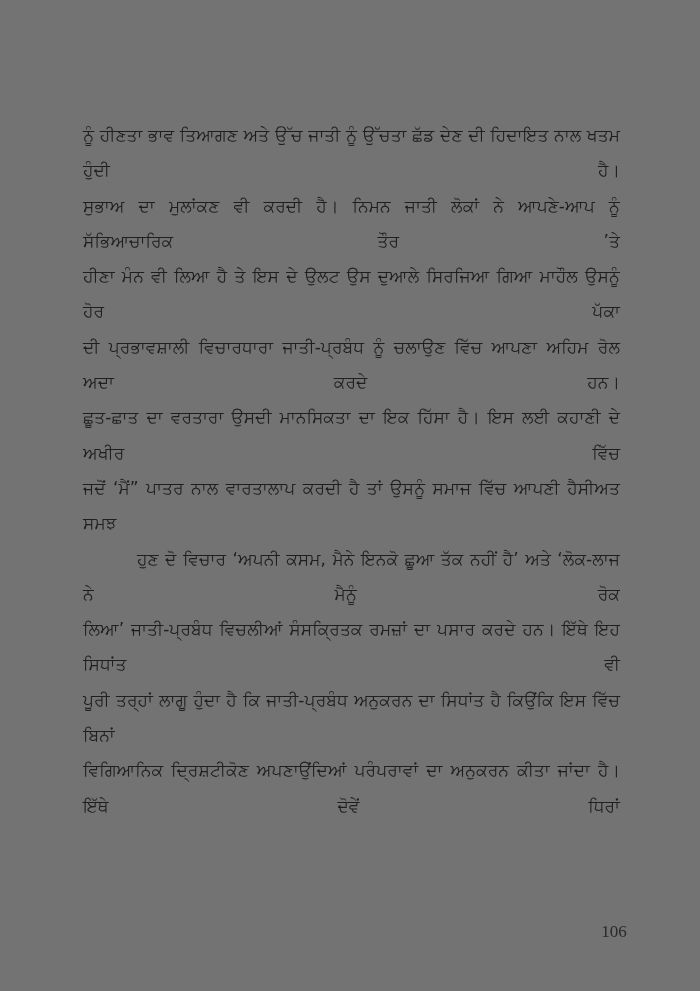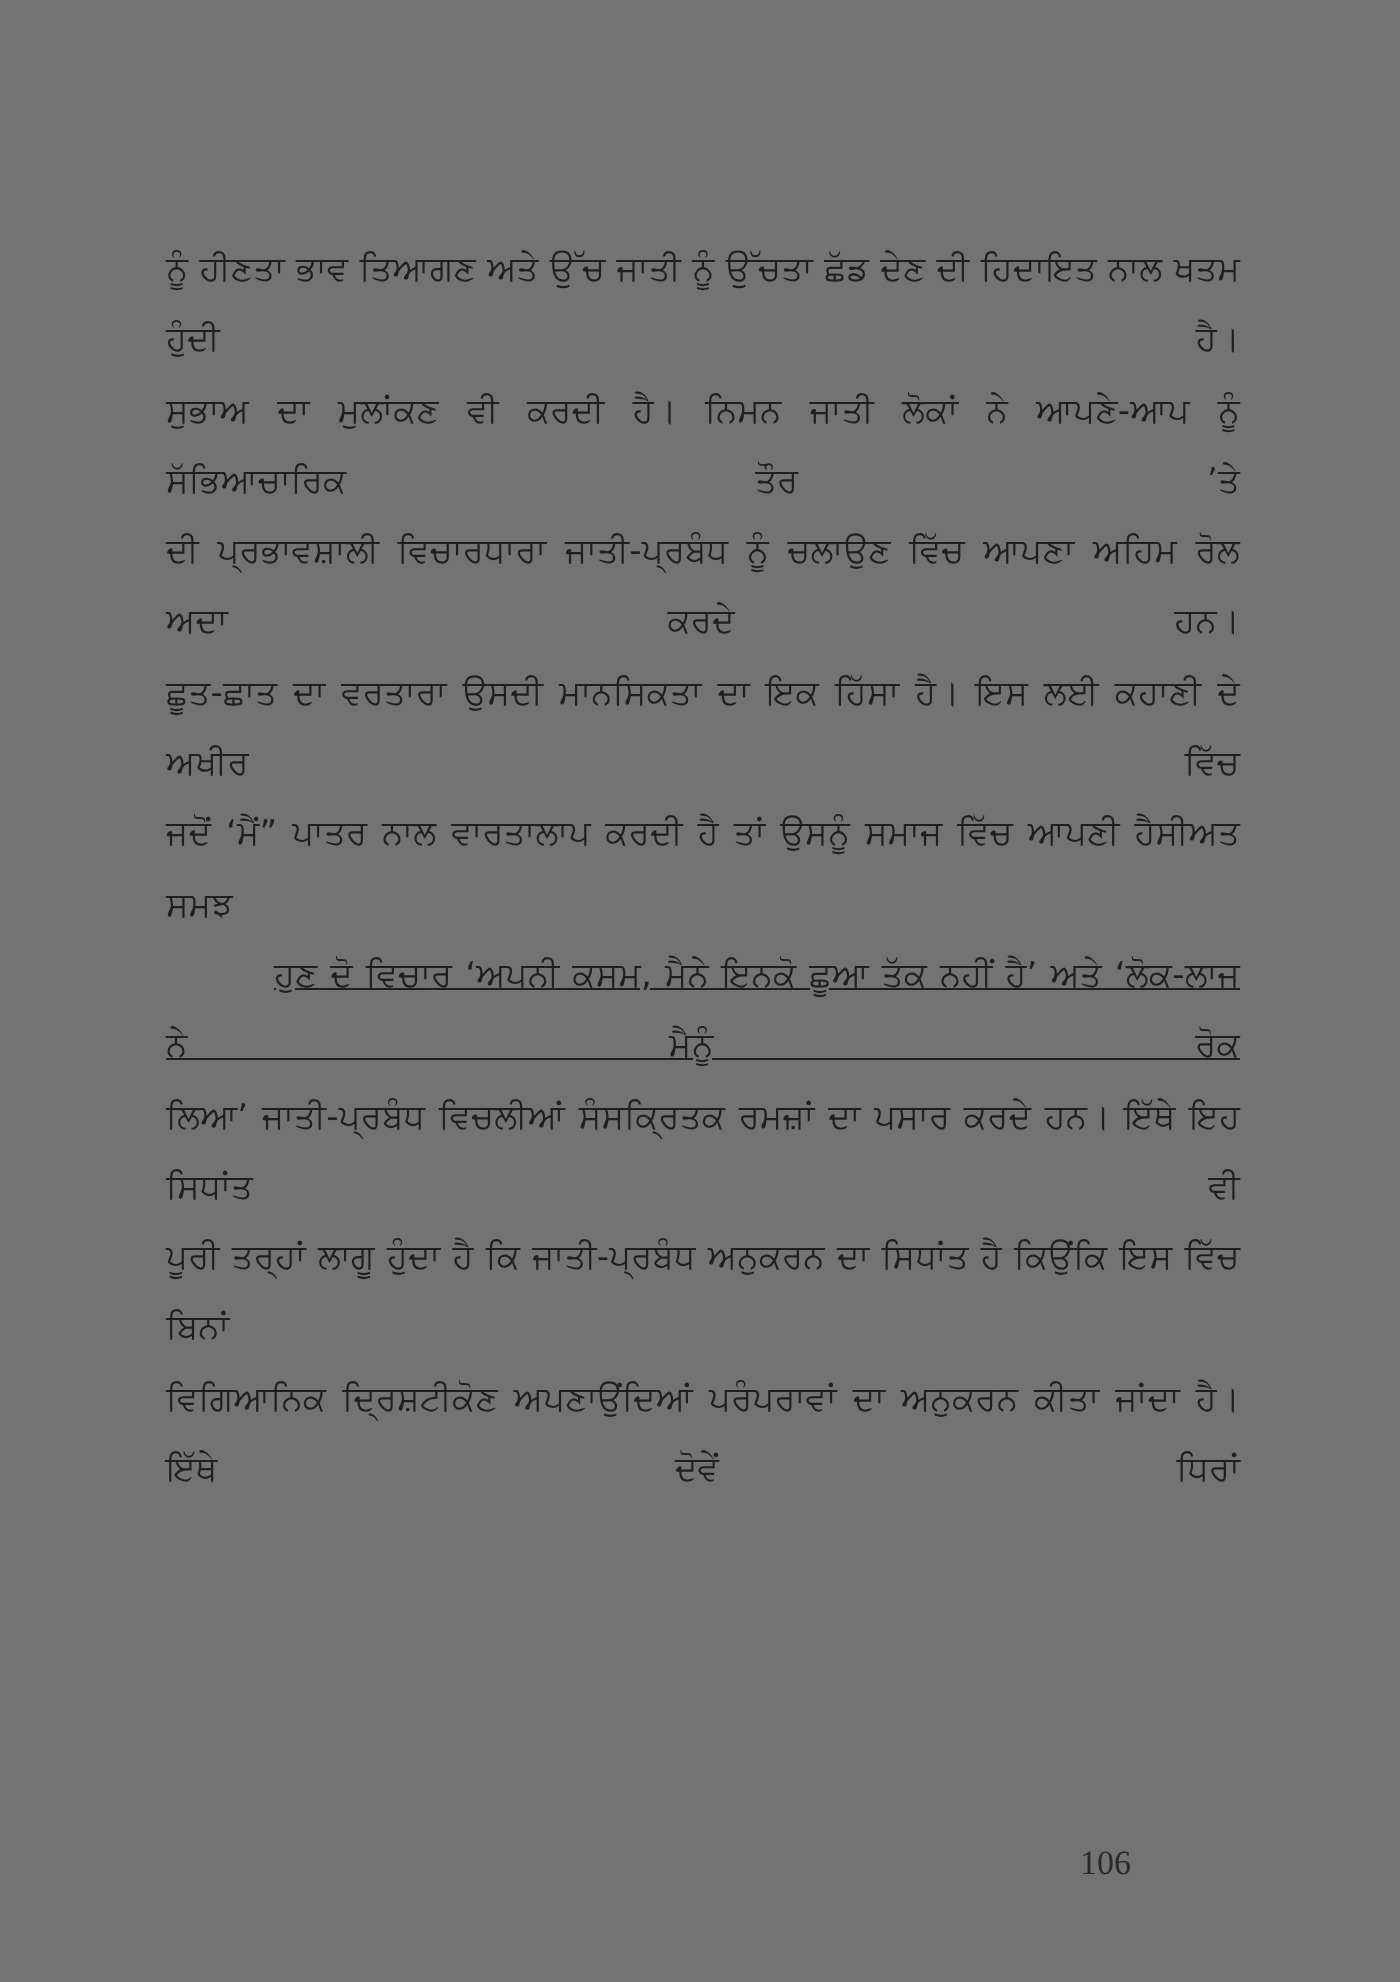--- a/index.html
+++ b/index.html
@@ -29,40 +29,40 @@
     text-align-last: justify;
     text-justify: inter-word;
     white-space: normal;
     letter-spacing: 0.1px;
   }
   .line.last {
     text-align-last: left;
   }
   .line.indent {
     text-indent: 54px;
-    text-decoration: underline;
   }
   .page-number {
     position: absolute;
-    left: 540px;
+    left: 594px;
     top: 922px;
     width: 40px;
-    text-align: left;
+    text-align: center;
     font-family: "Liberation Serif", "DejaVu Serif", serif;
     font-size: 17px;
     color: #2a2a2a;
   }
 </style>
 </head>
 <body>
 
 <div class="page">
   <div class="text-block" id="text-block">
       <div class="line">ਨੂੰ ਹੀਣਤਾ ਭਾਵ ਤਿਆਗਣ ਅਤੇ ਉੱਚ ਜਾਤੀ ਨੂੰ ਉੱਚਤਾ ਛੱਡ ਦੇਣ ਦੀ ਹਿਦਾਇਤ ਨਾਲ ਖਤਮ ਹੁੰਦੀ ਹੈ।</div>
       <div class="line">ਸੁਭਾਅ ਦਾ ਮੁਲਾਂਕਣ ਵੀ ਕਰਦੀ ਹੈ। ਨਿਮਨ ਜਾਤੀ ਲੋਕਾਂ ਨੇ ਆਪਣੇ-ਆਪ ਨੂੰ ਸੱਭਿਆਚਾਰਿਕ ਤੌਰ ’ਤੇ</div>
+      <div class="line">ਹੀਣਾ ਮੰਨ ਵੀ ਲਿਆ ਹੈ ਤੇ ਇਸ ਦੇ ਉਲਟ ਉਸ ਦੁਆਲੇ ਸਿਰਜਿਆ ਗਿਆ ਮਾਹੌਲ ਉਸਨੂੰ ਹੋਰ ਪੱਕਾ</div>
       <div class="line">ਦੀ ਪ੍ਰਭਾਵਸ਼ਾਲੀ ਵਿਚਾਰਧਾਰਾ ਜਾਤੀ-ਪ੍ਰਬੰਧ ਨੂੰ ਚਲਾਉਣ ਵਿੱਚ ਆਪਣਾ ਅਹਿਮ ਰੋਲ ਅਦਾ ਕਰਦੇ ਹਨ।</div>
       <div class="line">ਛੂਤ-ਛਾਤ ਦਾ ਵਰਤਾਰਾ ਉਸਦੀ ਮਾਨਸਿਕਤਾ ਦਾ ਇਕ ਹਿੱਸਾ ਹੈ। ਇਸ ਲਈ ਕਹਾਣੀ ਦੇ ਅਖੀਰ ਵਿੱਚ</div>
       <div class="line">ਜਦੋਂ ‘ਮੈਂ” ਪਾਤਰ ਨਾਲ ਵਾਰਤਾਲਾਪ ਕਰਦੀ ਹੈ ਤਾਂ ਉਸਨੂੰ ਸਮਾਜ ਵਿੱਚ ਆਪਣੀ ਹੈਸੀਅਤ ਸਮਝ</div>
       <div class="line indent">ਹੁਣ ਦੋ ਵਿਚਾਰ ‘ਅਪਨੀ ਕਸਮ, ਮੈਨੇ ਇਨਕੋ ਛੂਆ ਤੱਕ ਨਹੀਂ ਹੈ’ ਅਤੇ ‘ਲੋਕ-ਲਾਜ ਨੇ ਮੈਨੂੰ ਰੋਕ</div>
       <div class="line">ਲਿਆ’ ਜਾਤੀ-ਪ੍ਰਬੰਧ ਵਿਚਲੀਆਂ ਸੰਸਕ੍ਰਿਤਕ ਰਮਜ਼ਾਂ ਦਾ ਪਸਾਰ ਕਰਦੇ ਹਨ। ਇੱਥੇ ਇਹ ਸਿਧਾਂਤ ਵੀ</div>
       <div class="line">ਪੂਰੀ ਤਰ੍ਹਾਂ ਲਾਗੂ ਹੁੰਦਾ ਹੈ ਕਿ ਜਾਤੀ-ਪ੍ਰਬੰਧ ਅਨੁਕਰਨ ਦਾ ਸਿਧਾਂਤ ਹੈ ਕਿਉਂਕਿ ਇਸ ਵਿੱਚ ਬਿਨਾਂ</div>
       <div class="line">ਵਿਗਿਆਨਿਕ ਦ੍ਰਿਸ਼ਟੀਕੋਣ ਅਪਣਾਉਂਦਿਆਂ ਪਰੰਪਰਾਵਾਂ ਦਾ ਅਨੁਕਰਨ ਕੀਤਾ ਜਾਂਦਾ ਹੈ। ਇੱਥੇ ਦੋਵੇਂ ਧਿਰਾਂ</div>
     </div>
   <div class="page-number">106</div>
 </div>

